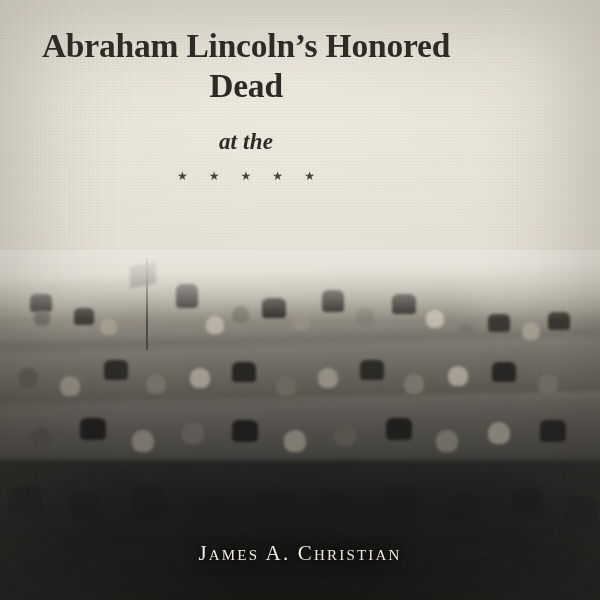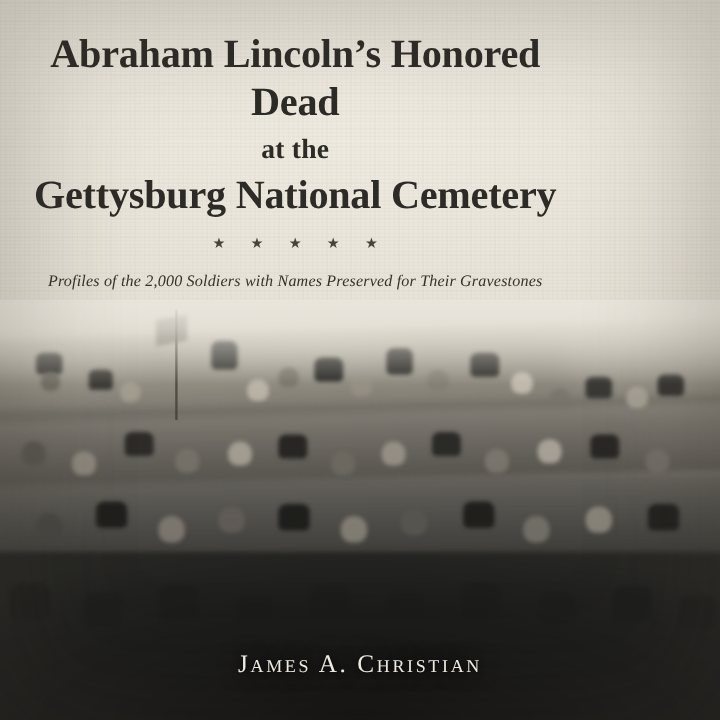--- a/index.html
+++ b/index.html
@@ -44,22 +44,23 @@
     font-size: 33.5px;
     font-weight: bold;
     letter-spacing: -0.2px;
     color: #2d2b27;
     line-height: 1.18;
     padding: 0 18px;
   }
   .title-at-the {
     font-size: 23px;
     font-weight: bold;
+    font-style: italic;
     color: #2d2b27;
-    margin-top: 7px;
+    margin-top: 24px;
     letter-spacing: 0.2px;
   }
   .title-line2 {
     font-size: 33.5px;
     font-weight: bold;
     color: #2d2b27;
     margin-top: 6px;
     letter-spacing: -0.2px;
   }
   .stars {
@@ -273,21 +274,19 @@
     <div class="hat" style="left:510px; top:238px; width:34px; height:30px; background:rgba(16,16,15,0.95);"></div>
     <div class="hat" style="left:566px; top:246px; width:32px; height:28px; background:rgba(20,20,19,0.95);"></div>
 
     <div class="front-mass"></div>
     <div class="photo-top-fade"></div>
   </div>
 
   <div class="title-block">
     <div class="title-line1">Abraham Lincoln’s Honored Dead</div>
     <div class="title-at-the">at the</div>
-    <div class="title-line2">Gettysburg National Cemetery</div>
     <div class="stars">★ ★ ★ ★ ★</div>
-    <div class="subtitle">Profiles of the 2,000 Soldiers with Names Preserved for Their Gravestones</div>
   </div>
 
   <div class="author">James A. Christian</div>
 
   <div class="vignette"></div>
 </div>
 
 </body></html>

